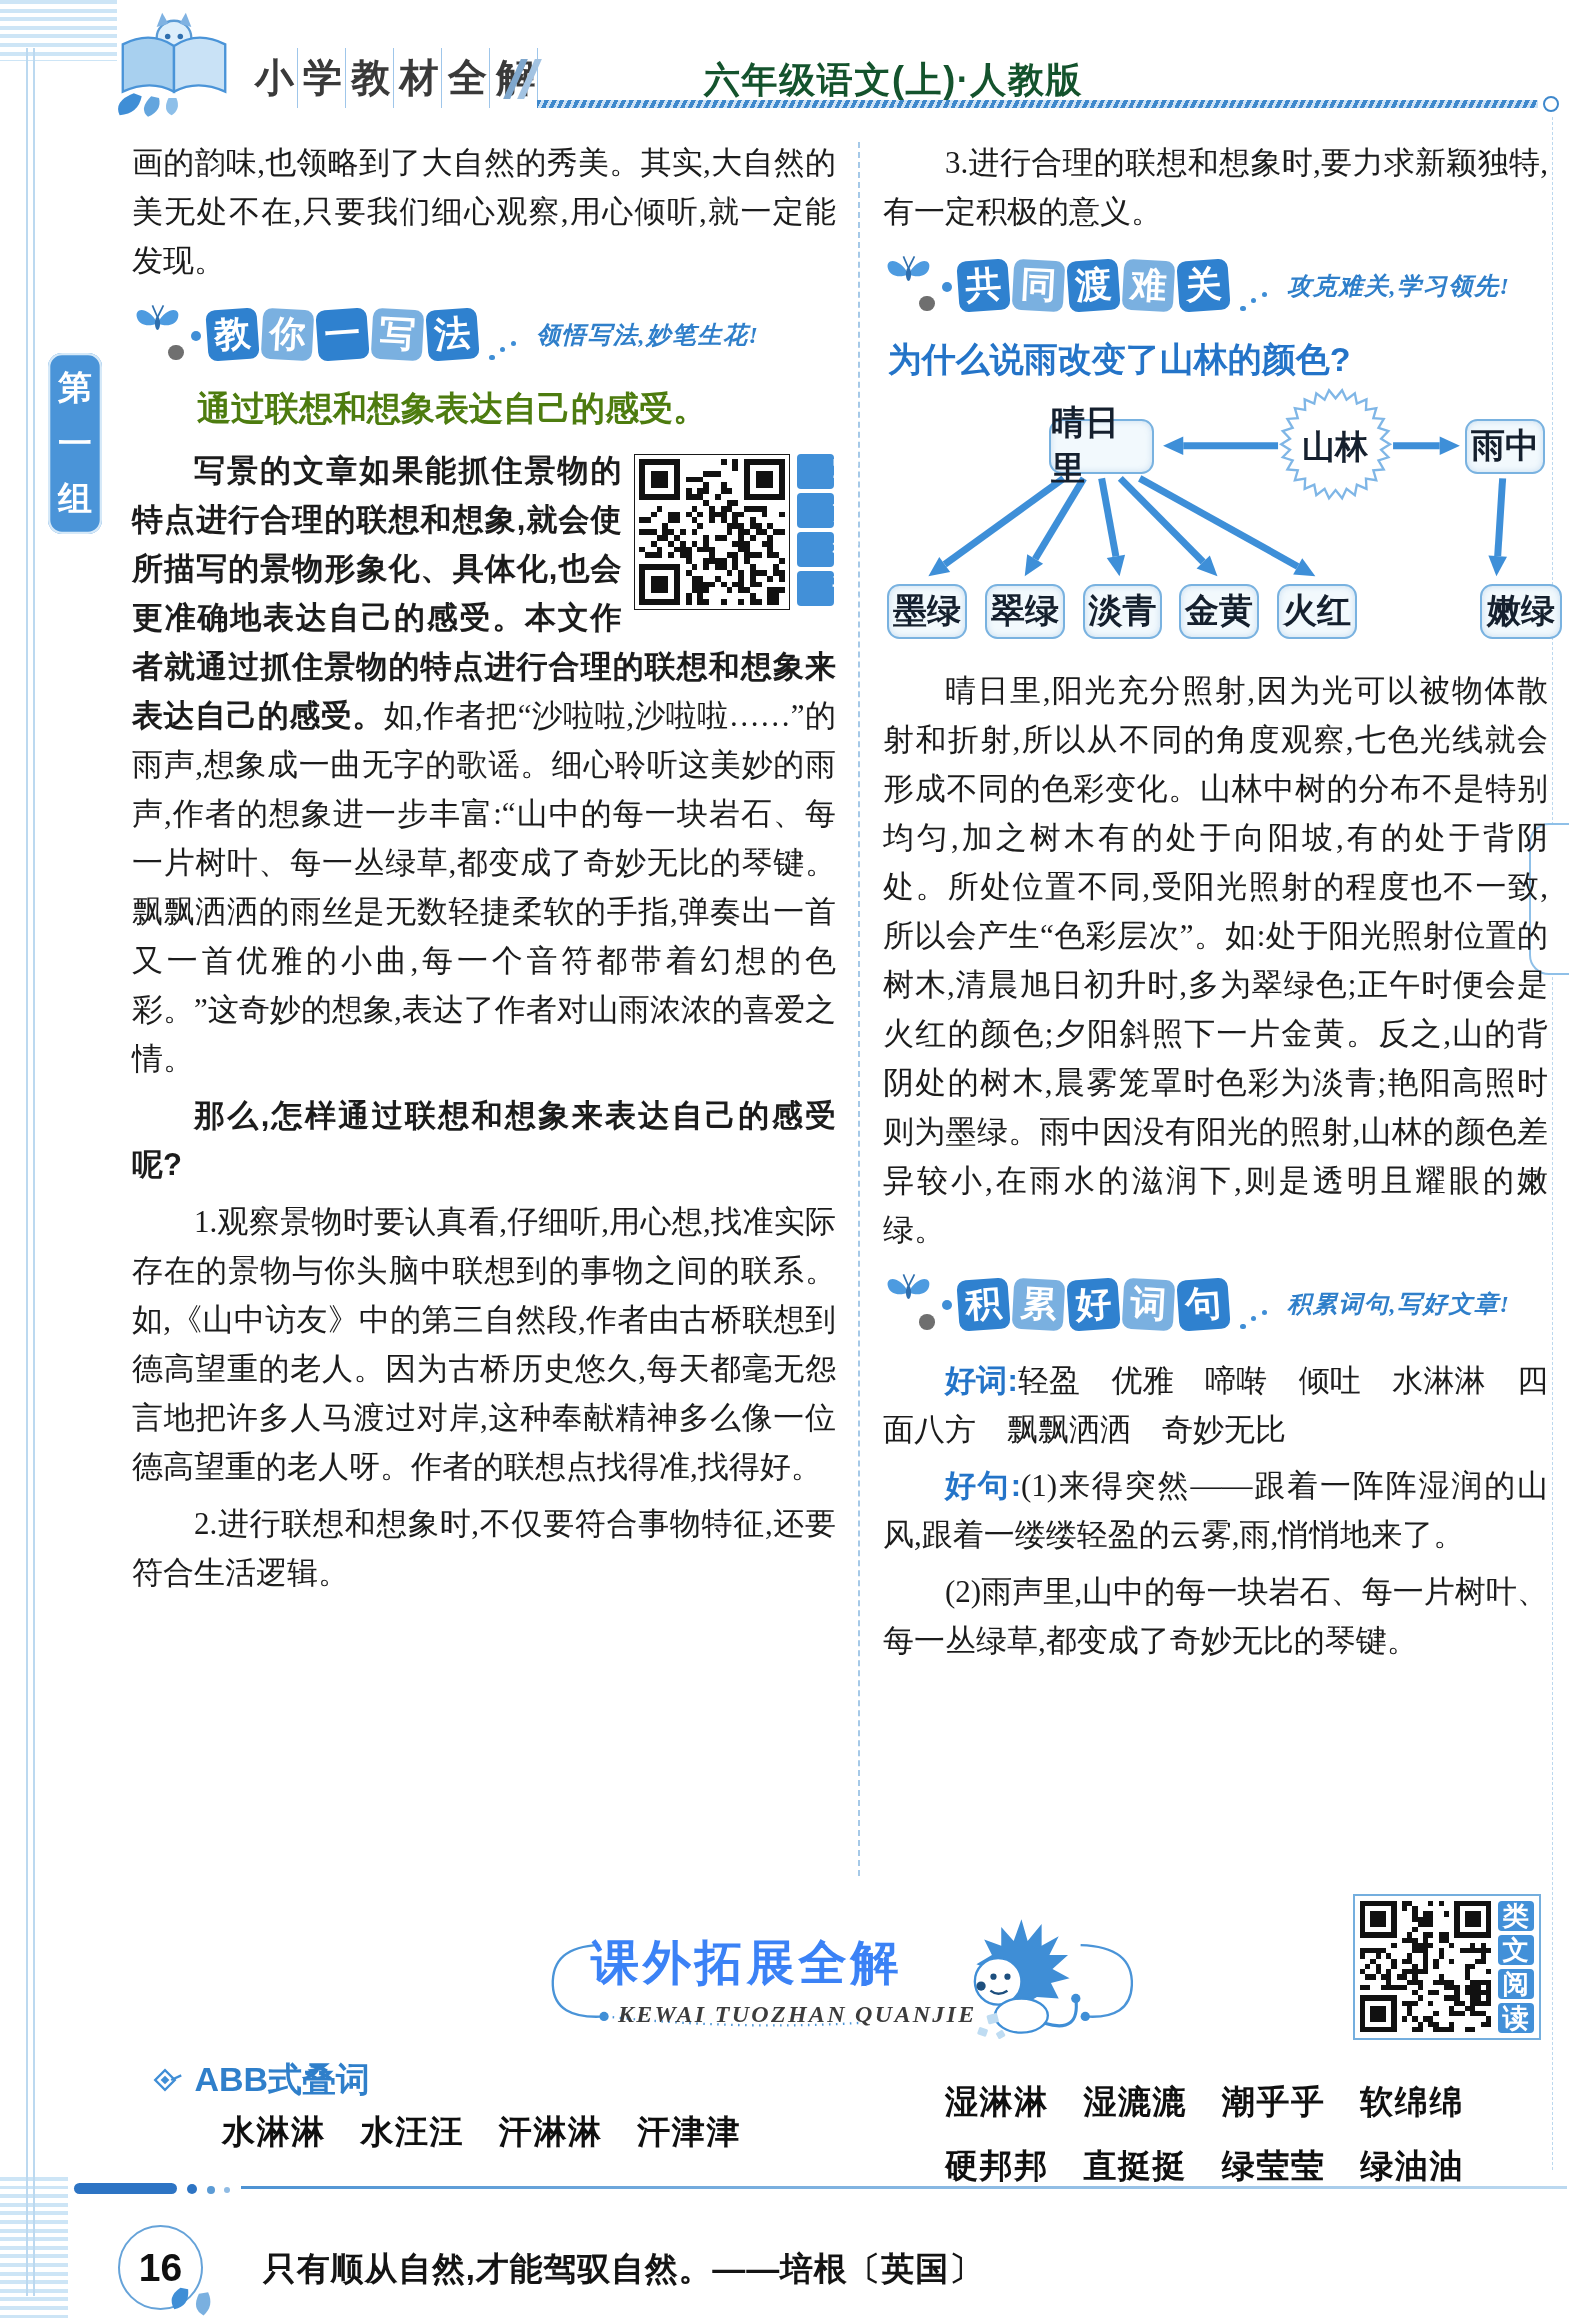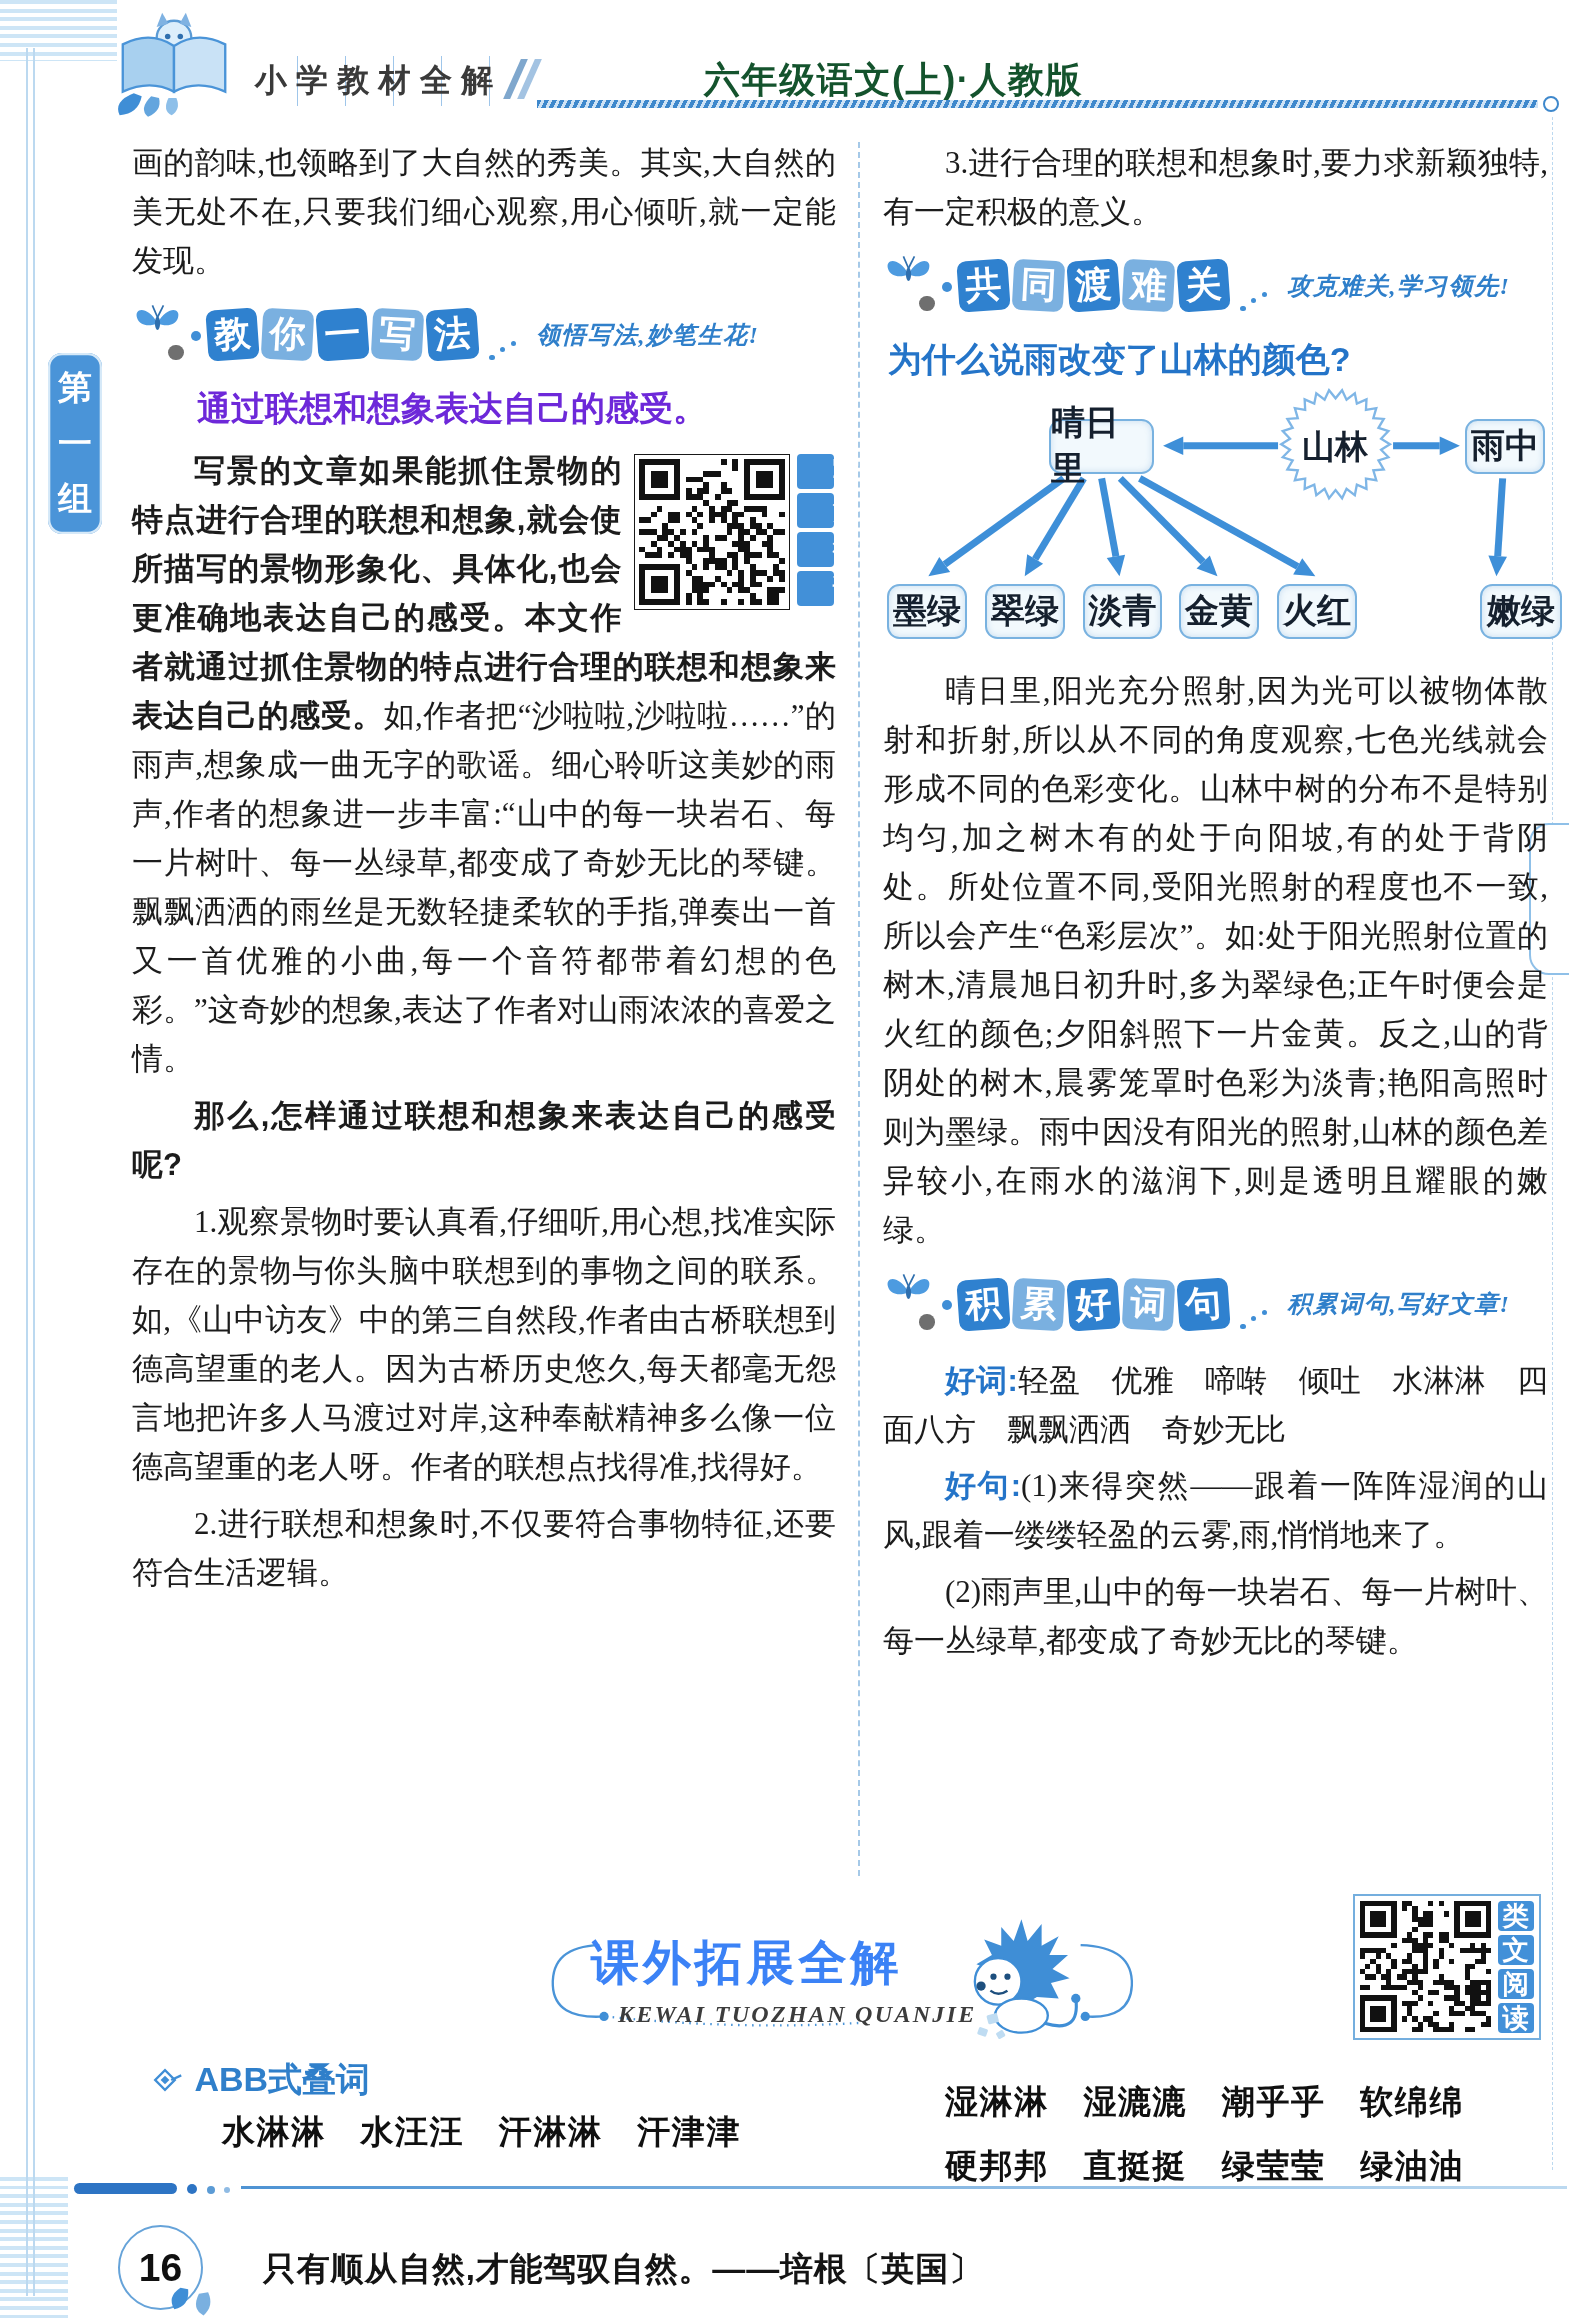--- a/index.html
+++ b/index.html
@@ -18,21 +18,21 @@
   .stripes-tl{left:0;top:0;width:117px;height:61px;}
   .stripes-bl{left:0;top:2177px;width:68px;height:142px;}
   .vline{position:absolute;width:1.6px;background:#bcd9f0;top:48px;bottom:23px;}
   .vl1{left:26.4px;} .vl2{left:33px;}
   .right-edge{position:absolute;left:1552px;top:117px;height:2053px;border-left:1.6px dashed #bcd9f0;}
   .right-tab{position:absolute;left:1529px;top:823px;width:70px;height:148px;border:2.3px solid #8fc0e8;border-radius:20px;background:#fff;}
   .col-divider{position:absolute;left:858px;top:142px;height:1734px;border-left:2.3px dashed #a5c9e8;}
 
   
   .logo{position:absolute;left:107px;top:3.1px;width:134px;height:115px;}
-  .brand{position:absolute;left:250px;top:56px;font-size:32px;font-weight:700;color:#3a3a3a;letter-spacing:9.3px;
+  .brand{position:absolute;left:250px;top:48px;font-size:39px;font-weight:700;color:#3a3a3a;letter-spacing:9.3px;
          padding:3.1px 4.7px;background:repeating-linear-gradient(90deg,transparent 0 47px,#9fc6ea 47px 48px);}
   .slashes{position:absolute;left:507px;top:59px;width:36px;height:40px;}
   .slashes i{position:absolute;top:0;width:7px;height:40px;background:#7fa7cd;transform:skewX(-24deg);}
   .slashes i:first-child{left:4.7px;} .slashes i:last-child{left:18.7px;background:#a3c3e2;}
   .edition{position:absolute;left:704px;top:56px;font-size:36px;font-weight:700;color:#14532d;letter-spacing:1.6px;}
   .hatch{position:absolute;left:537px;top:100px;width:1001px;height:7.8px;
          background:repeating-linear-gradient(115deg,#3e88cc 0 3.9px,#cfe3f5 3.9px 7px);}
   .hatch-dot{position:absolute;left:1543px;top:96px;width:12.4px;height:12.4px;border:2.3px solid #3e88cc;border-radius:50%;background:#fff;}
 
   
@@ -54,21 +54,21 @@
   .tile{width:51px;height:51px;border-radius:9.3px;color:#fff;font-size:36px;font-weight:700;
         display:flex;align-items:center;justify-content:center;margin-right:3.9px;}
   .tiles .tile:nth-child(odd){background:#2f81cf;transform:rotate(-4deg);}
   .tiles .tile:nth-child(even){background:#7ab0e0;transform:rotate(3deg);}
   .trail{display:flex;align-items:flex-end;gap:5.4px;margin:31px 0 0 7.8px;flex:none;}
   .trail i{width:5.4px;height:5.4px;border-radius:50%;background:#3f8ed6;display:block;}
   .trail i:nth-child(2){margin-bottom:7.8px;} .trail i:nth-child(3){margin-bottom:14px;}
   .slogan{color:#2f7fca;font-size:24px;font-style:italic;font-weight:700;margin-left:20px;
           font-family:"Liberation Serif","DejaVu Serif",serif;letter-spacing:1.6px;white-space:nowrap;}
 
-  .subtitle{color:#6d28d9;font-size:34px;font-weight:700;margin:0 0 14px 65px;}
+  .subtitle{color:#4d7c0f;font-size:34px;font-weight:700;margin:0 0 14px 65px;}
   .blue-q{color:#2474c8;font-size:34px;font-weight:700;margin:1.6px 0 12.4px 4.7px;}
 
   
   .qr-float{float:right;width:202px;margin:7.8px 0 4.7px 12.4px;display:flex;gap:7px;}
   .qr-box{width:146px;height:146px;border:1.6px solid #191919;padding:3.9px;background:#fff;flex:none;}
   .qr-box svg{width:100%;height:100%;display:block;}
   .qr-label{display:flex;flex-direction:column;gap:3.9px;flex:none;}
   .qr-label b{width:37px;height:35px;background:#4290d8;border-radius:3.9px;color:#fff;font-size:26.4px;font-weight:700;
               display:flex;align-items:center;justify-content:center;}
   .qr2{position:absolute;left:1353px;top:1894px;display:flex;gap:6.2px;border:2.3px solid #74aede;padding:5.4px;background:#fff;}

